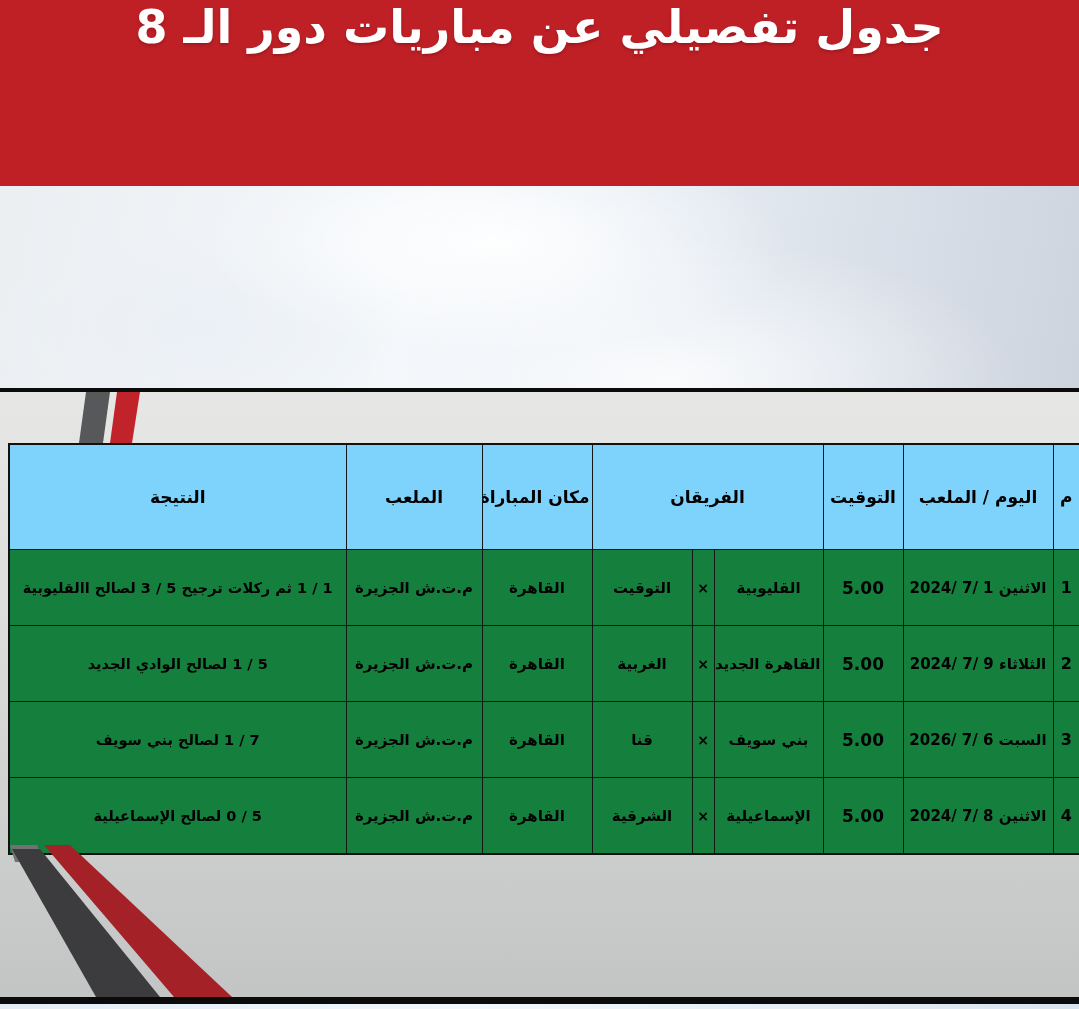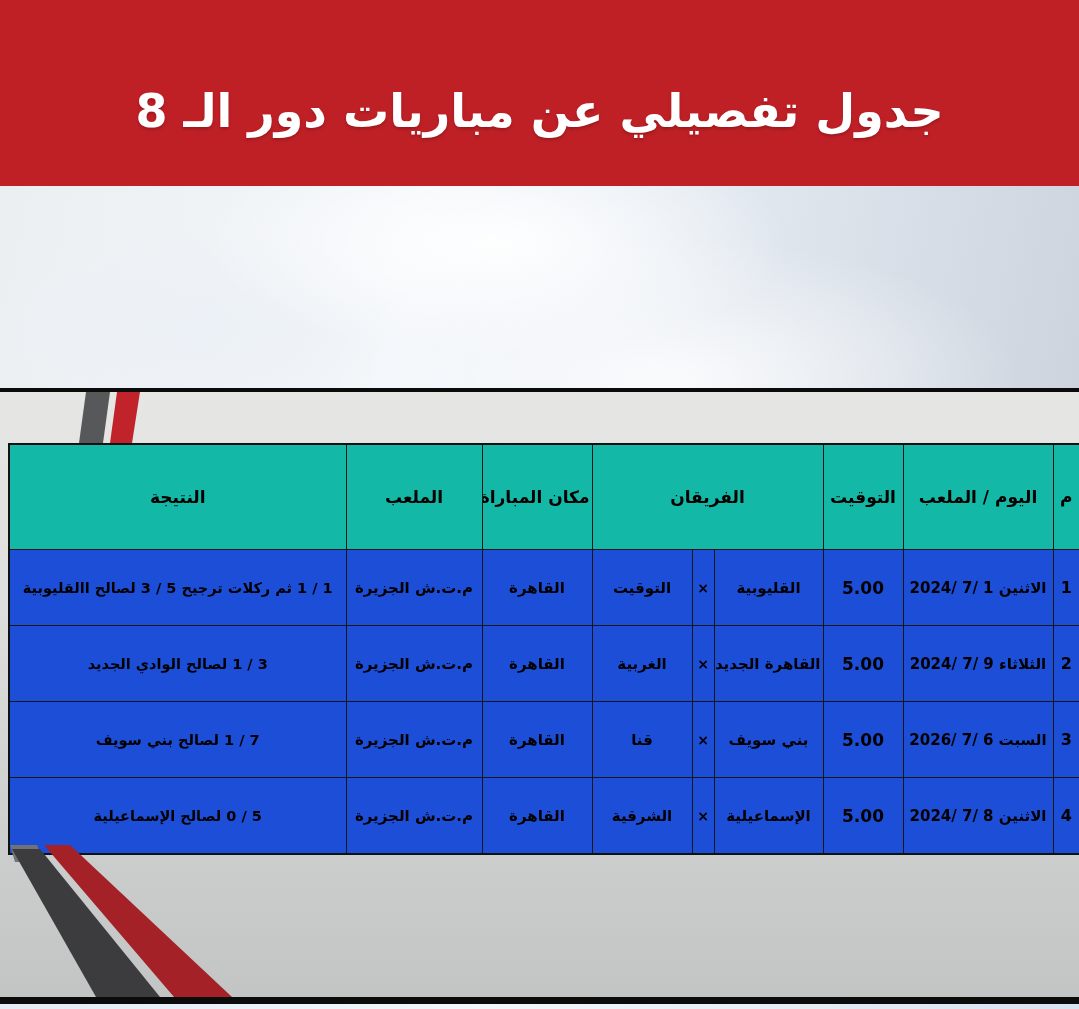--- a/index.html
+++ b/index.html
@@ -3,21 +3,21 @@
 <meta charset="utf-8">
 <style>
   html,body{margin:0;padding:0;background:#ffffff;}
   .page{
     position:relative;width:1079px;height:1009px;overflow:hidden;
     font-family:"DejaVu Sans","Liberation Sans",sans-serif;
     font-weight:bold;color:#000;
   }
   
   .banner{position:absolute;left:0;top:0;width:1079px;height:221px;background:#BE2026;
-          display:flex;align-items:center;justify-content:center;}
+          display:flex;align-items:flex-start;justify-content:center;}
   .banner h1{margin:0;color:#fff;font-size:46px;letter-spacing:1px;direction:rtl;
              text-shadow:0 2px 3px rgba(60,0,0,.25);}
   
   .clouds{position:absolute;left:0;top:186px;width:1079px;height:202px;
     background:
       radial-gradient(ellipse 420px 160px at 46% 28%, rgba(255,255,255,.95), rgba(255,255,255,0) 70%),
       radial-gradient(ellipse 500px 200px at 62% 95%, rgba(255,255,255,.8), rgba(255,255,255,0) 70%),
       radial-gradient(ellipse 300px 140px at 18% 70%, rgba(235,240,246,.9), rgba(255,255,255,0) 70%),
       linear-gradient(100deg,#ECEFF2 0%,#F2F6FA 38%,#E7EDF4 58%,#CDD4DE 100%);
   }
@@ -25,22 +25,22 @@
   
   .graybody{position:absolute;left:0;top:392px;width:1079px;height:605px;
     background:linear-gradient(180deg,#E6E6E4 0%,#DEDFDD 35%,#CDD0CE 70%,#C2C5C4 100%);}
   .deco{position:absolute;}
   
   .tblwrap{position:absolute;left:8px;top:443px;}
   table{border-collapse:collapse;table-layout:fixed;width:1071px;direction:rtl;
         border:2px solid #111;}
   th,td{border:1.5px solid #161616;text-align:center;vertical-align:middle;
         white-space:nowrap;overflow:hidden;padding:0 2px;}
-  thead th{background:#14b8a6;height:104px;font-size:17px;}
-  tbody td{background:#1d4ed8;height:75px;font-size:15px;}
+  thead th{background:#7dd3fc;height:104px;font-size:17px;}
+  tbody td{background:#15803d;height:75px;font-size:15px;}
   td.c-time{font-size:17px;margin-top:44px;}
   td.c-index{font-size:16px;}
   td.c-result{font-size:14.5px;}
   td.c-vs{font-size:14px;}
   
   .botbar{position:absolute;left:0;top:997px;width:1079px;height:7px;background:#0b0b0b;}
   .botstrip{position:absolute;left:0;top:1004px;width:1079px;height:5px;
     background:linear-gradient(90deg,#E3ECF6,#F2F7FC 45%,#D8E3F0);}
 </style>
 </head>
@@ -101,21 +101,21 @@
           </tr>
           <tr>
             <td class="c-index">2</td>
             <td class="c-day-date">الثلاثاء 9 /7 /2024</td>
             <td class="c-time">5.00</td>
             <td class="c-team-a">القاهرة الجديد</td>
             <td class="c-vs">×</td>
             <td class="c-team-b">الغربية</td>
             <td class="c-location">القاهرة</td>
             <td class="c-stadium">م.ت.ش الجزيرة</td>
-            <td class="c-result">3 / 1 لصالح الوادي الجديد</td>
+            <td class="c-result">5 / 1 لصالح الوادي الجديد</td>
           </tr>
           <tr>
             <td class="c-index">3</td>
             <td class="c-day-date">السبت 6 /7 /2026</td>
             <td class="c-time">5.00</td>
             <td class="c-team-a">بني سويف</td>
             <td class="c-vs">×</td>
             <td class="c-team-b">قنا</td>
             <td class="c-location">القاهرة</td>
             <td class="c-stadium">م.ت.ش الجزيرة</td>

